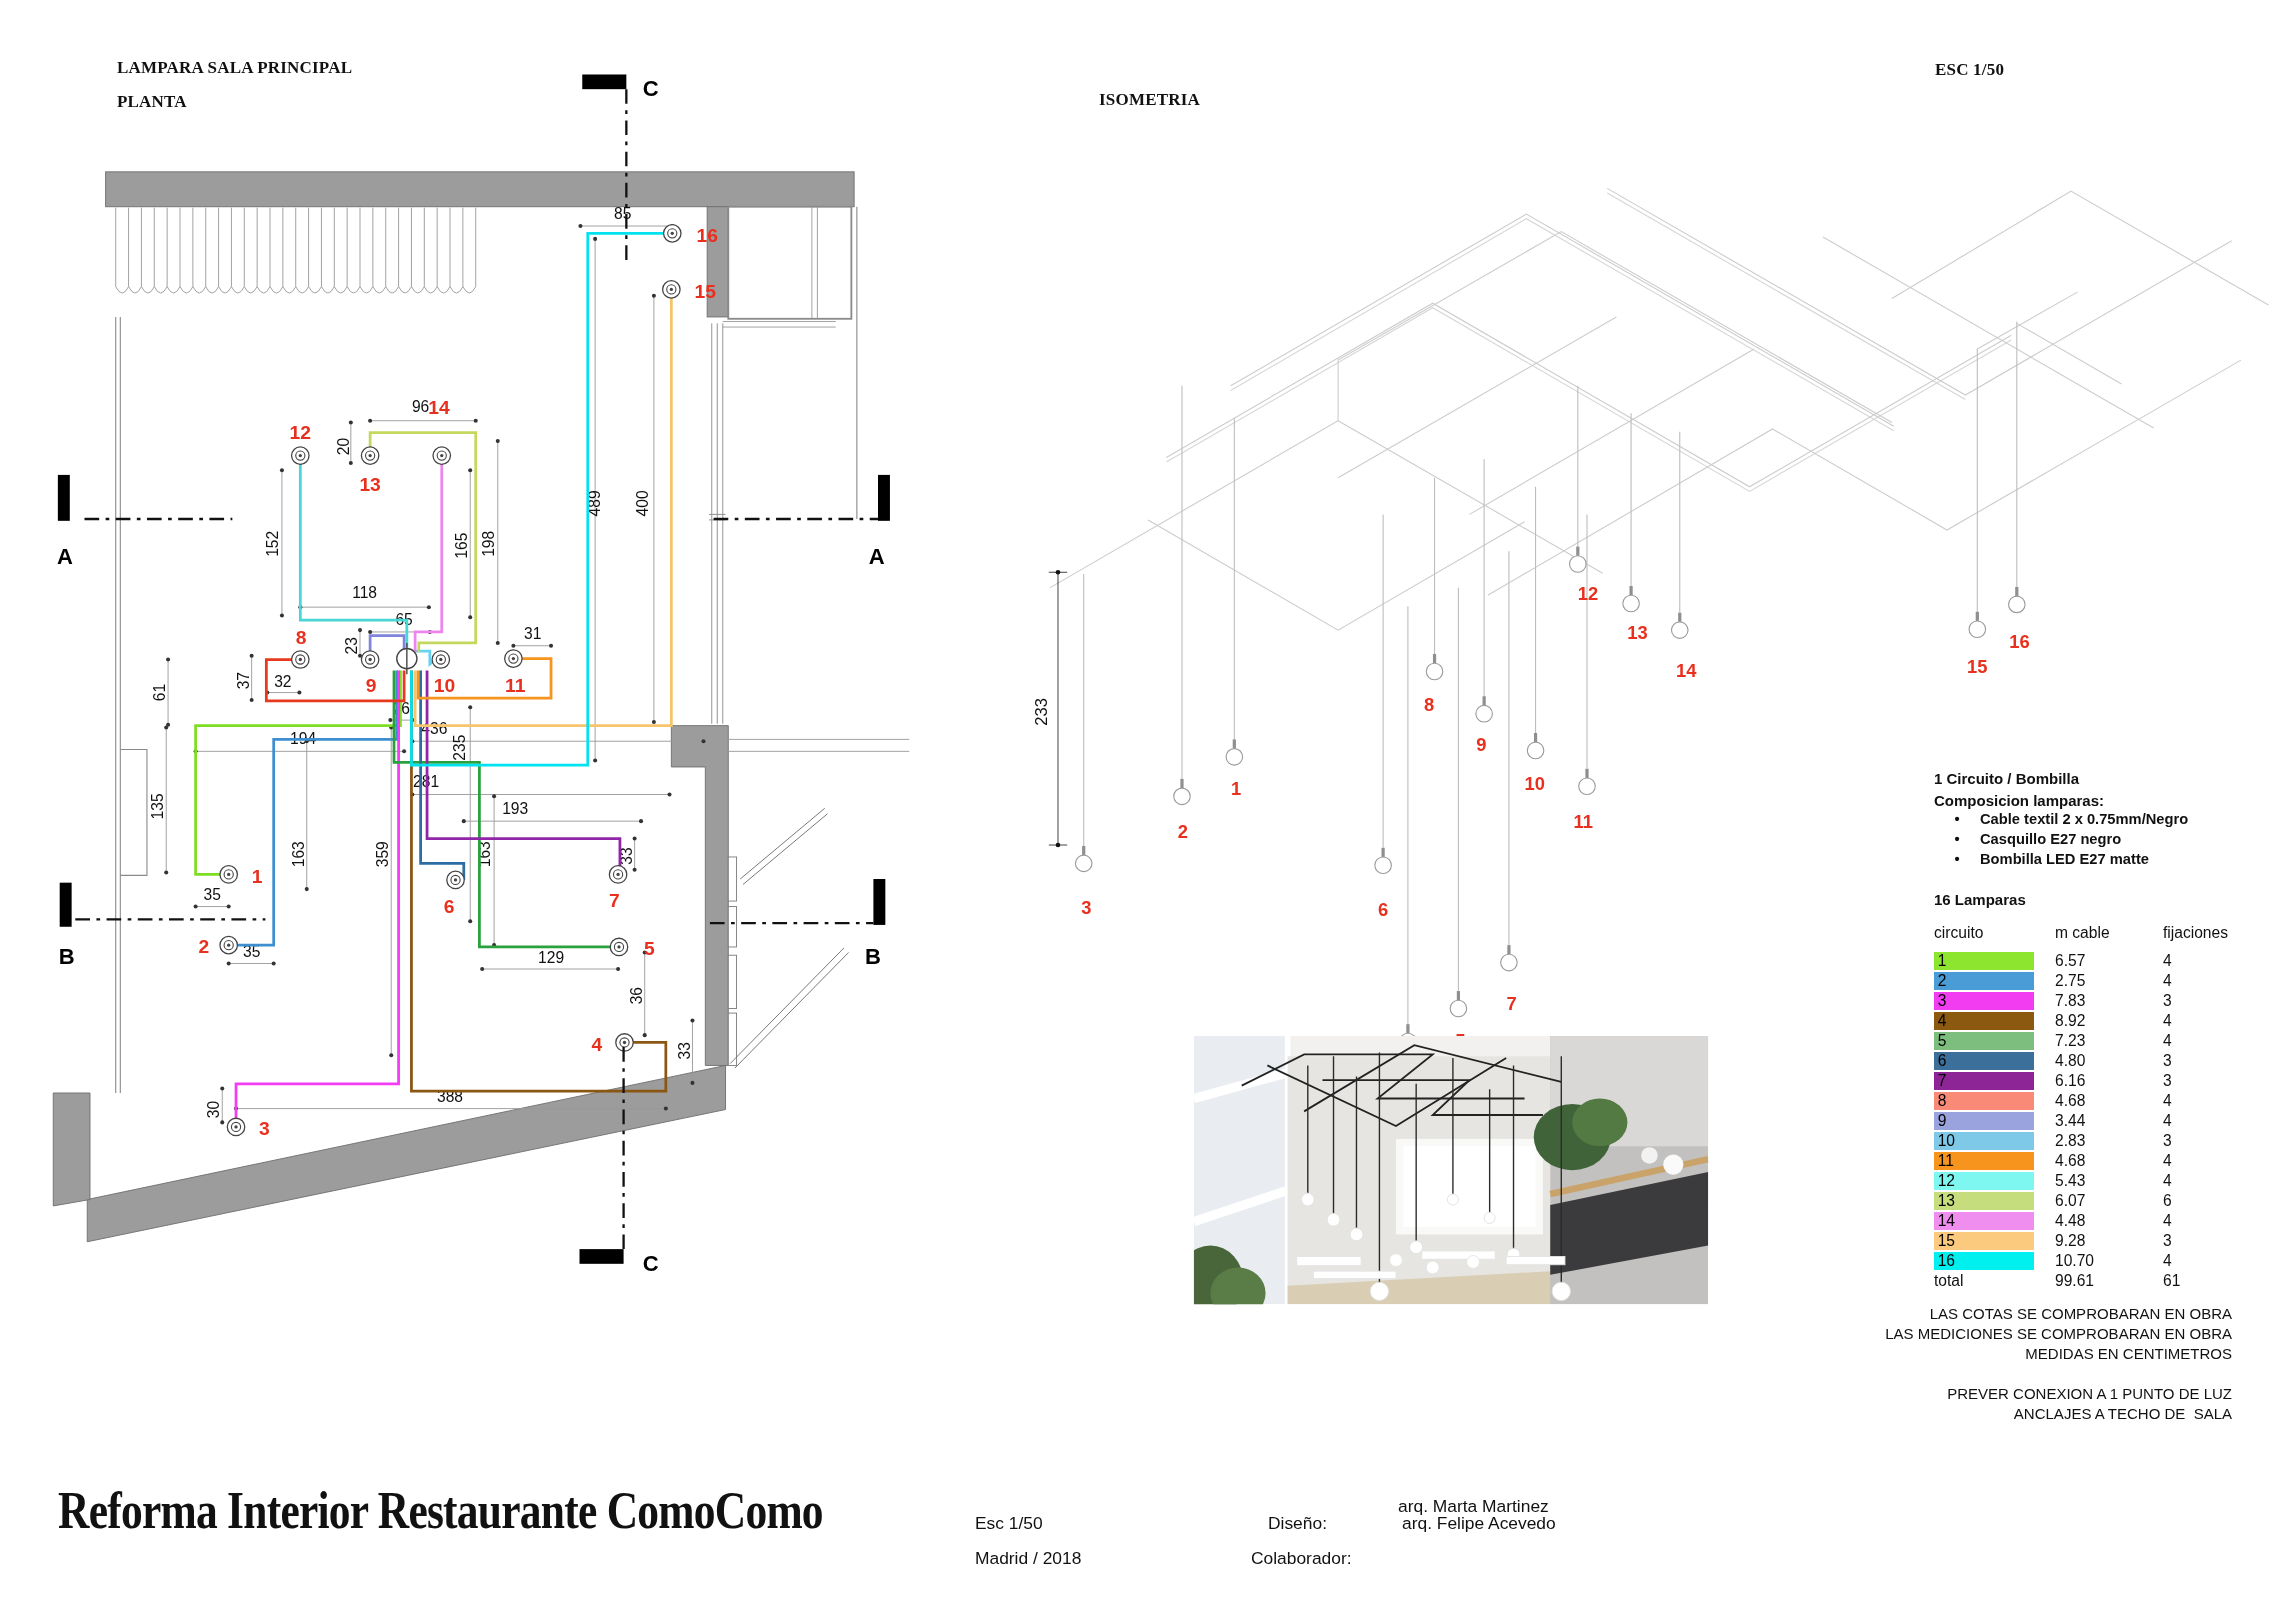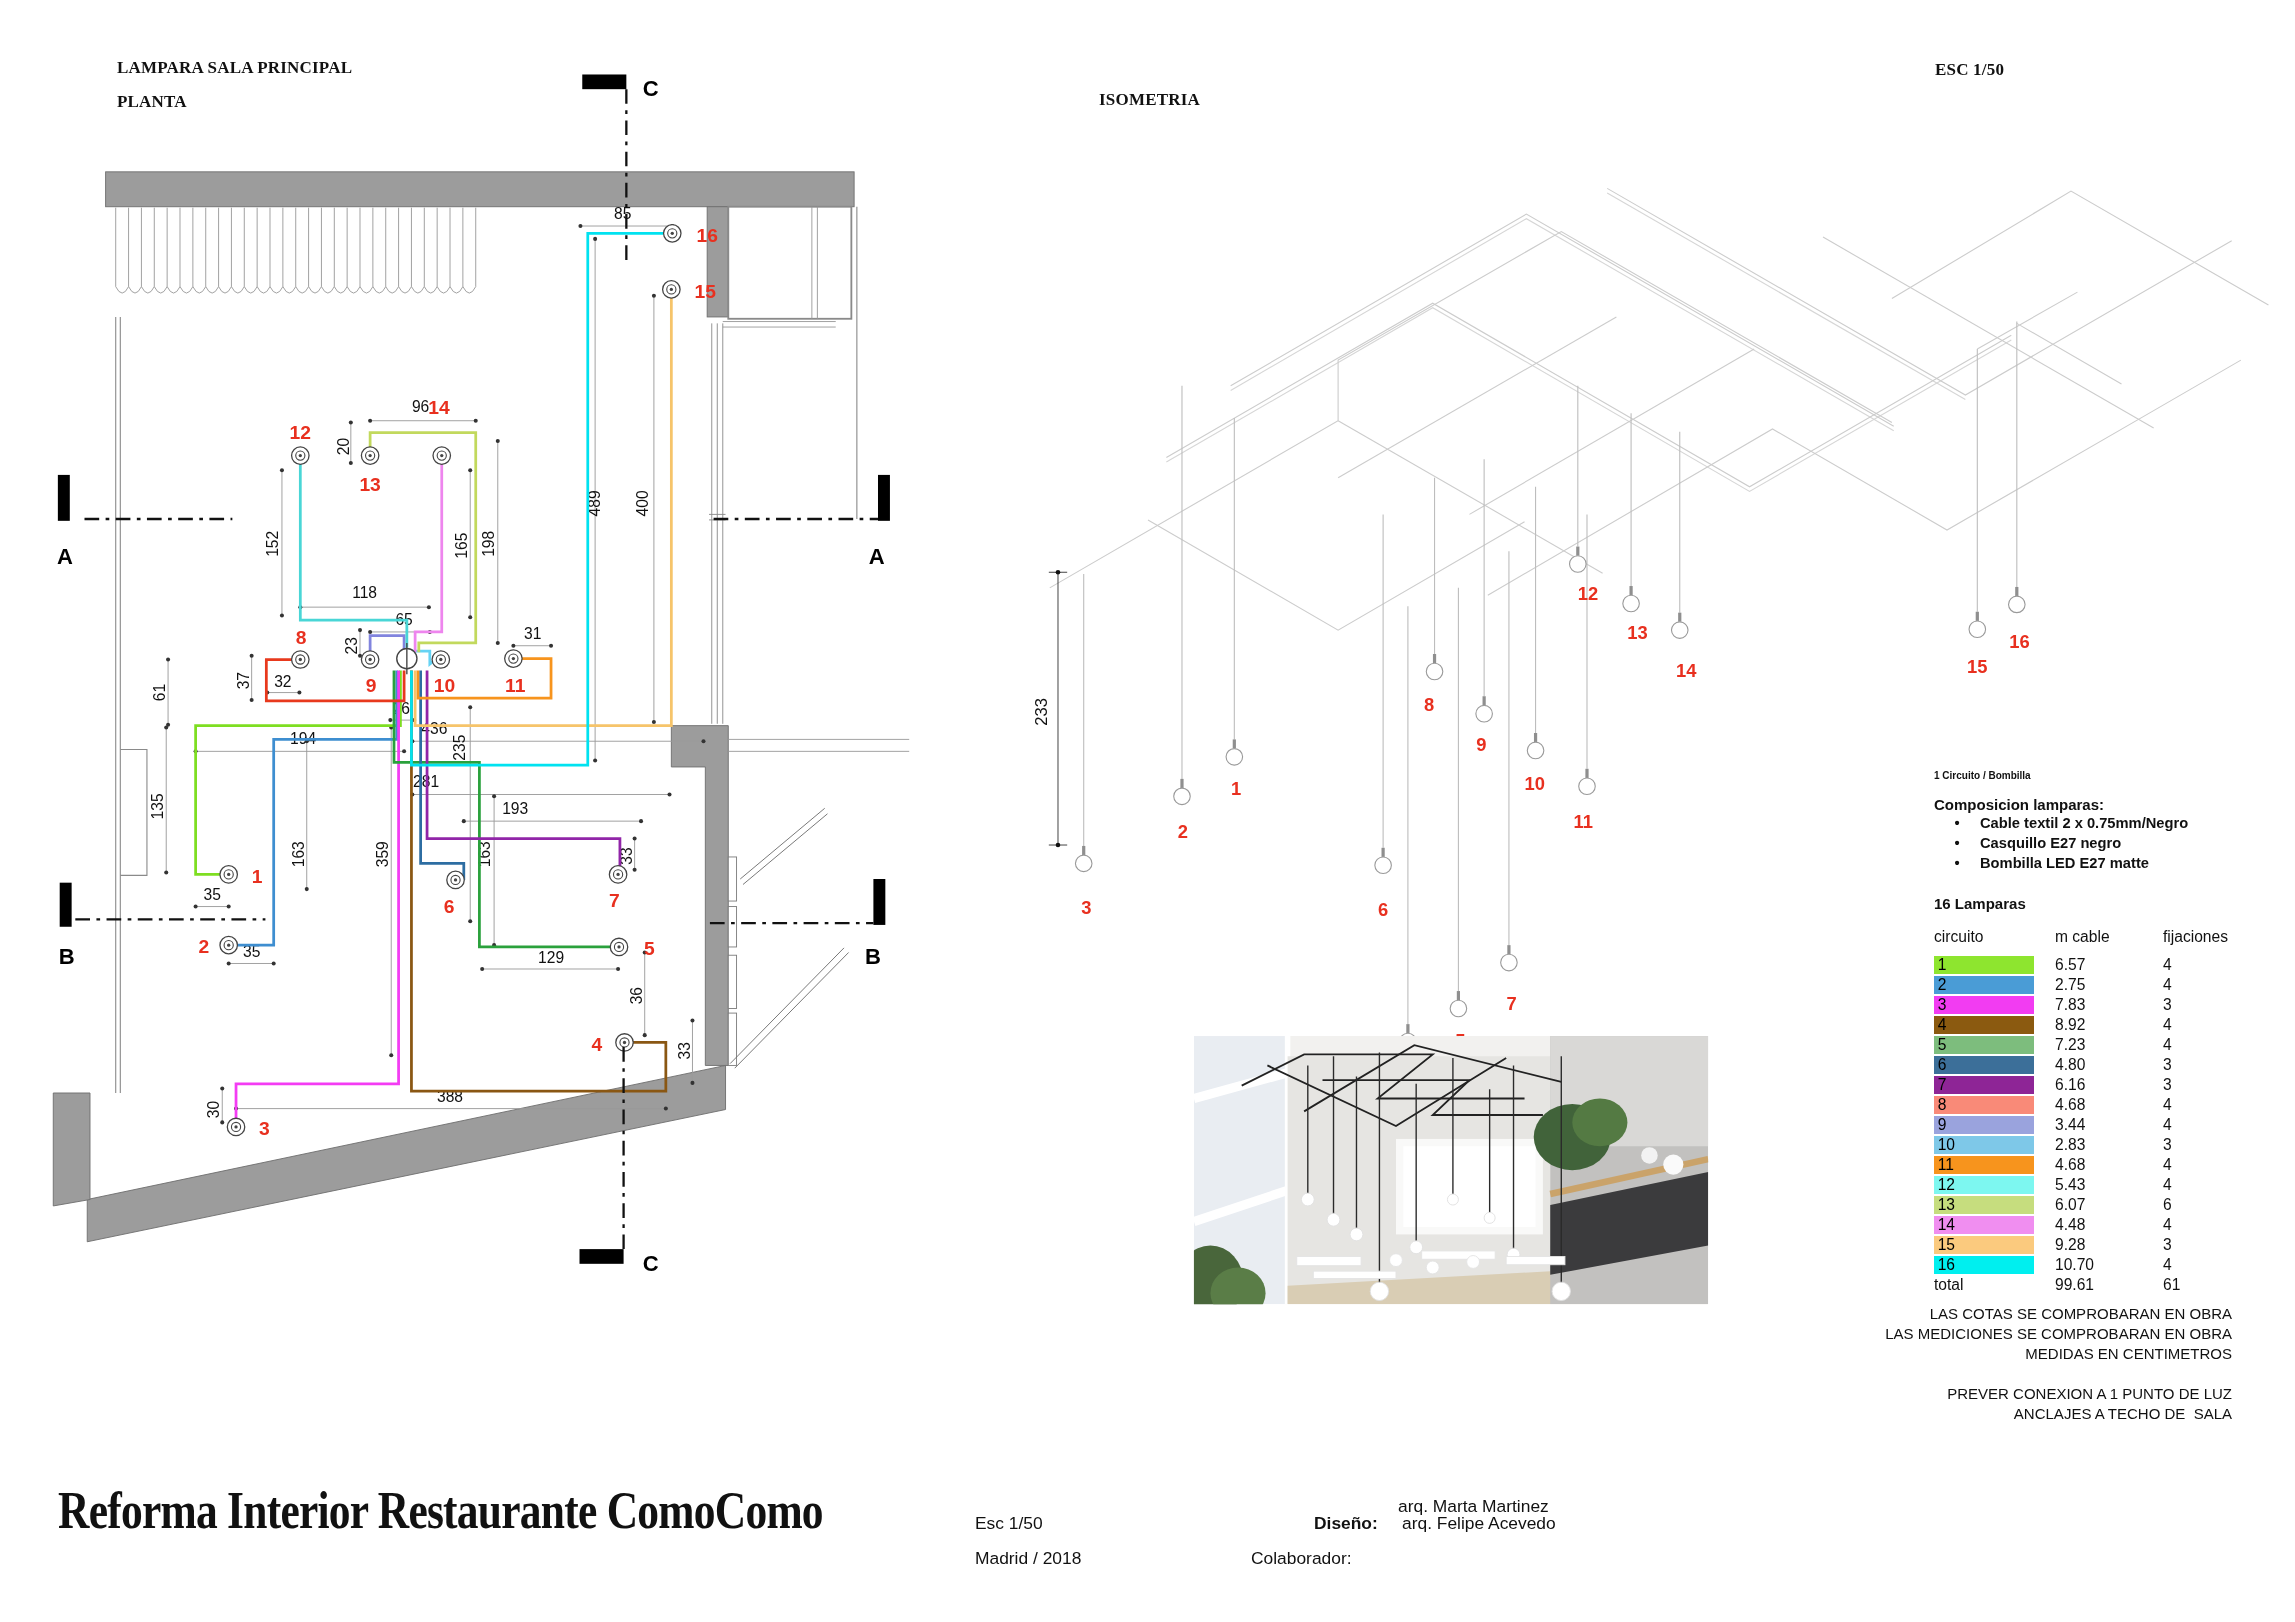--- a/index.html
+++ b/index.html
@@ -5,21 +5,21 @@
   html,body{margin:0;padding:0;background:#fff;}
   body{width:2296px;height:1623px;position:relative;overflow:hidden;
        font-family:"Liberation Sans",sans-serif;color:#111;}
   .abs{position:absolute;}
   #drawing{position:absolute;left:0;top:0;}
   .title-sm{font-size:17px;font-weight:bold;line-height:34px;letter-spacing:0.2px;font-family:Liberation Serif, serif;}
   .big-title{font-family:"Liberation Serif",serif;font-size:53px;font-weight:bold;
              transform:scaleX(.82);transform-origin:left;white-space:nowrap;letter-spacing:-0.9px;}
   .tb-small{font-size:17.4px;}
   .legend{width:349px;font-size:14.7px;}
-  .legend .lg-title{font-weight:bold;font-size:10px;margin-bottom:15px;}
+  .legend .lg-title{font-weight:bold;font-size:15px;margin-bottom:5px;}
   .legend .lg-sub{font-weight:bold;font-size:15px;}
   .legend .bullet-row{display:flex;font-weight:bold;font-size:14.7px;line-height:20px;}
   .legend .bullet-dot{width:46px;text-align:center;}
   .legend .lg-count{font-weight:bold;font-size:15px;margin-top:22px;}
   .lg-table{margin-top:13px;font-size:15.6px;}
   .lg-row{display:grid;grid-template-columns:121px 108px 110px;align-items:center;height:20px;}
   .lg-head{height:24px;margin-bottom:6px;}
   .swatch{height:18.4px;width:96px;padding-left:3.7px;display:flex;align-items:center;color:#000;}
   .notes{font-size:15px;line-height:20px;text-align:right;white-space:pre;}
   .notes div{min-height:20px;}
@@ -631,17 +631,17 @@
       <div>61</div>
     </div>
   </div>
 </div>
 
 <div class="abs notes" style="right:64px;top:1304px;width:496px;" id="notes"><div>LAS COTAS SE COMPROBARAN EN OBRA</div><div>LAS MEDICIONES SE COMPROBARAN EN OBRA</div><div>MEDIDAS EN CENTIMETROS</div><div> </div><div>PREVER CONEXION A 1 PUNTO DE LUZ</div><div>ANCLAJES A TECHO DE  SALA</div></div>
 
 <div class="abs big-title" style="left:58px;top:1480px;">Reforma Interior Restaurante ComoComo</div>
 <div class="abs tb-small" style="left:975px;top:1513px;">Esc 1/50</div>
 <div class="abs tb-small" style="left:975px;top:1548px;">Madrid / 2018</div>
-<div class="abs tb-small" style="left:1314px;top:1513px;font-weight:bold;">Diseño:</div>
+<div class="abs tb-small" style="left:1268px;top:1513px;">Diseño:</div>
 <div class="abs tb-small" style="left:1402px;top:1513px;">arq. Felipe Acevedo</div>
 <div class="abs tb-small" style="left:1251px;top:1548px;">Colaborador:</div>
 <div class="abs tb-small" style="left:1398px;top:1496px;">arq. Marta Martinez</div>
 
 
 </body></html>

